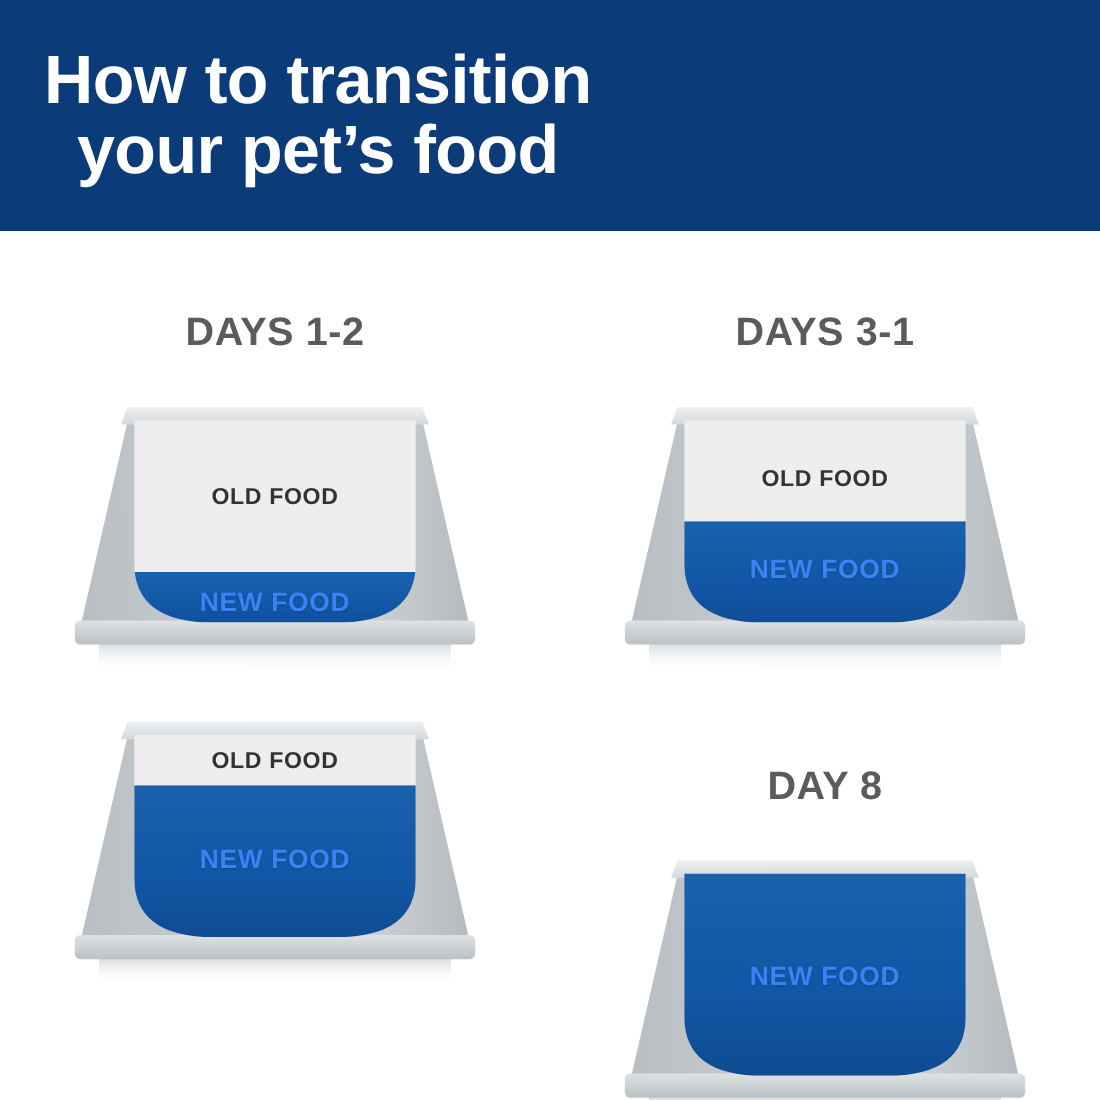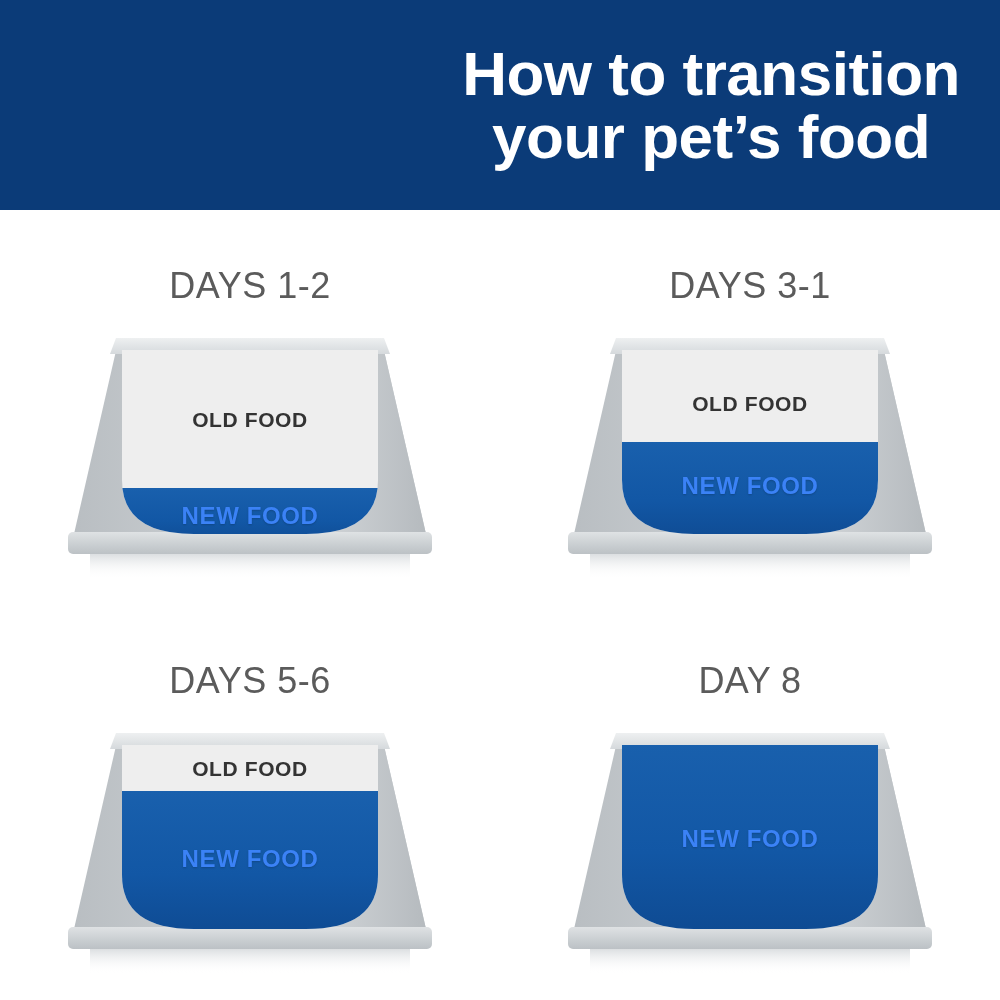--- a/index.html
+++ b/index.html
@@ -21,21 +21,21 @@
   
   .header {
     position: absolute;
     left: 0;
     top: 0;
     width: 1000px;
     height: 210px;
     background: #0b3b78;
     display: flex;
     align-items: center;
-    justify-content: flex-end;
+    justify-content: flex-start;
   }
   .header-title {
     color: #ffffff;
     font-family: "Liberation Sans", sans-serif;
     font-weight: bold;
     font-size: 62px;
     line-height: 1.02;
     text-align: center;
     letter-spacing: -0.5px;
     white-space: pre-line;
@@ -54,24 +54,24 @@
     grid-template-columns: 1fr 1fr;
     grid-template-rows: 1fr 1fr;
   }
   .card {
     position: relative;
     display: flex;
     flex-direction: column;
     align-items: center;
   }
   .card-title {
-    margin: 0;
+    margin: 16px;
     padding-top: 58px;
     font-family: "Liberation Sans", sans-serif;
-    font-weight: normal;
+    font-weight: bold;
     font-size: 36px;
     letter-spacing: 0.5px;
     color: #5b5b5b;
     text-align: left;
     line-height: 1;
   }
   .bowl-wrap {
     position: relative;
     width: 380px;
     height: 270px;
@@ -224,21 +224,20 @@
             <rect x="50" y="26" width="290" height="200" fill="#eeeeee"></rect>
             <rect x="50" y="122" width="290" height="106" fill="url(#blue2)"></rect>
           </g>
         </svg>
         <div class="food-label label-old" style="top:72px">OLD FOOD</div>
         <div class="food-label label-new" style="top:152px">NEW FOOD</div>
       </div>
     </div>
 
     <div class="card">
-      <h2 class="card-title">DAYS 5-6</h2>
       <div class="bowl-wrap">
         <svg class="bowl-svg" viewBox="0 0 380 270">
           <defs>
             <linearGradient id="wallL3" x1="0" y1="0" x2="1" y2="0">
               <stop offset="0%" stop-color="#b9bec2"></stop>
               <stop offset="55%" stop-color="#cfd3d6"></stop>
               <stop offset="100%" stop-color="#c2c7cb"></stop>
             </linearGradient>
             <linearGradient id="wallR3" x1="0" y1="0" x2="1" y2="0">
               <stop offset="0%" stop-color="#c2c7cb"></stop>

